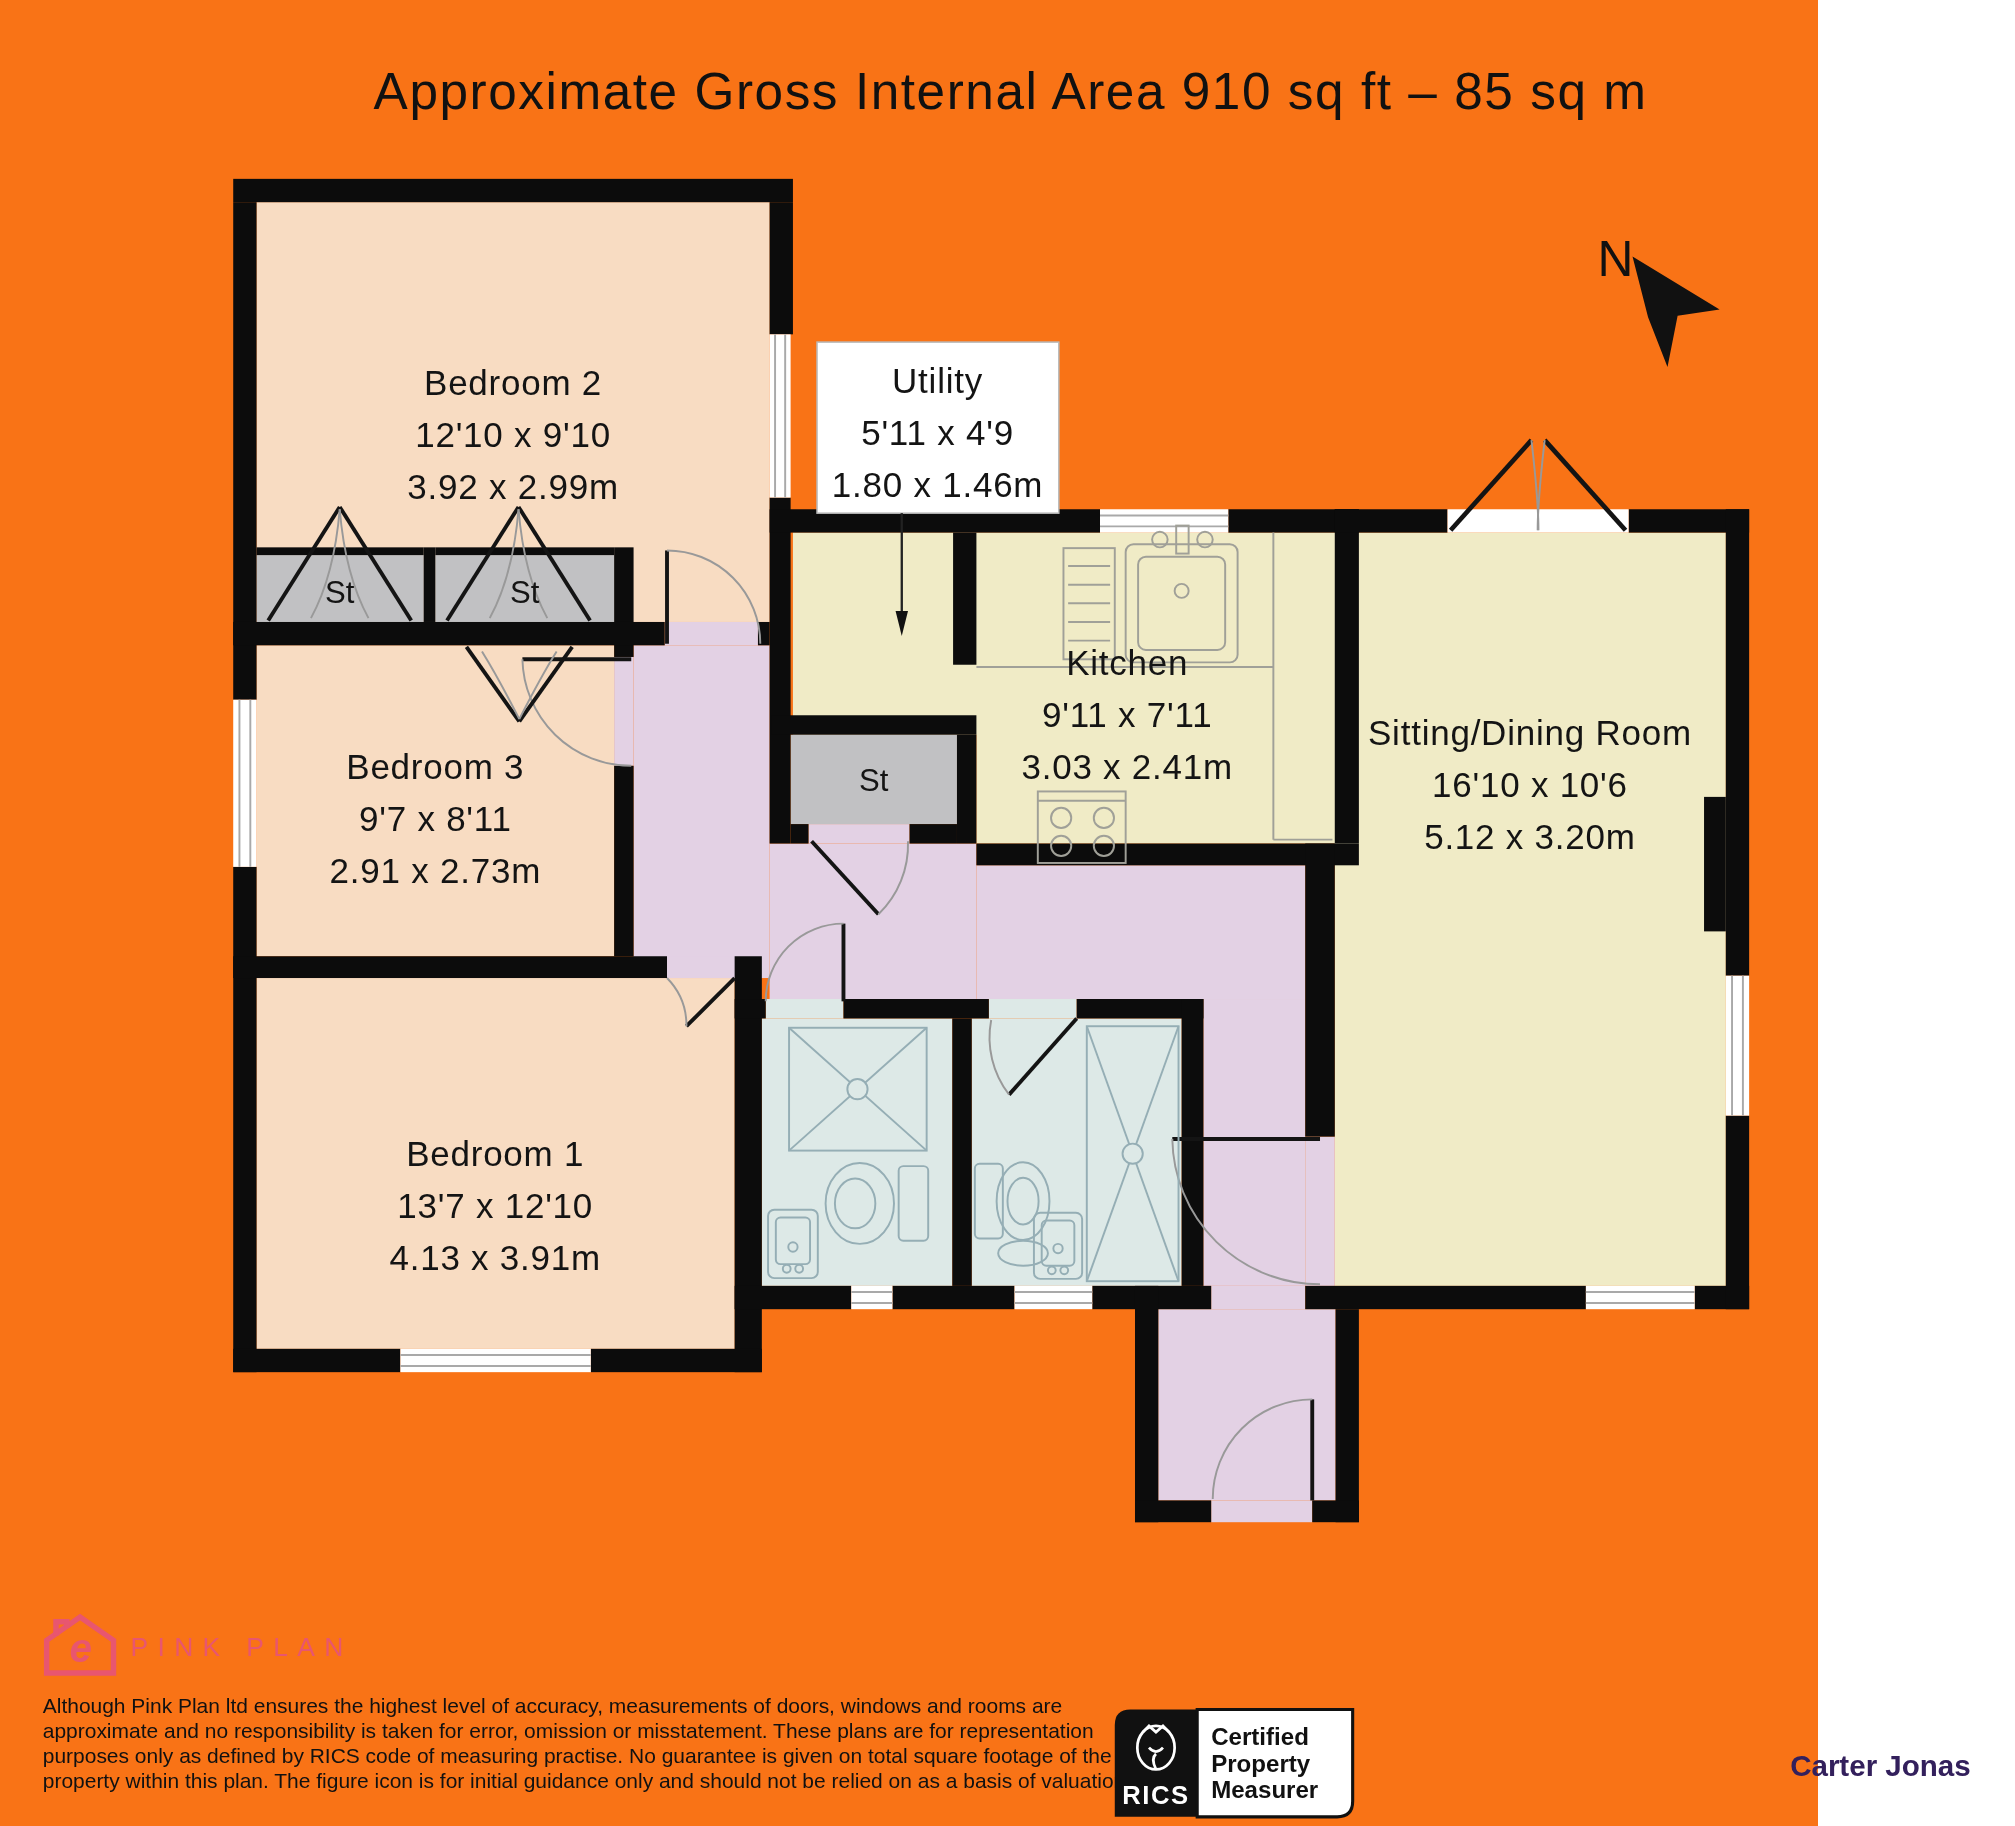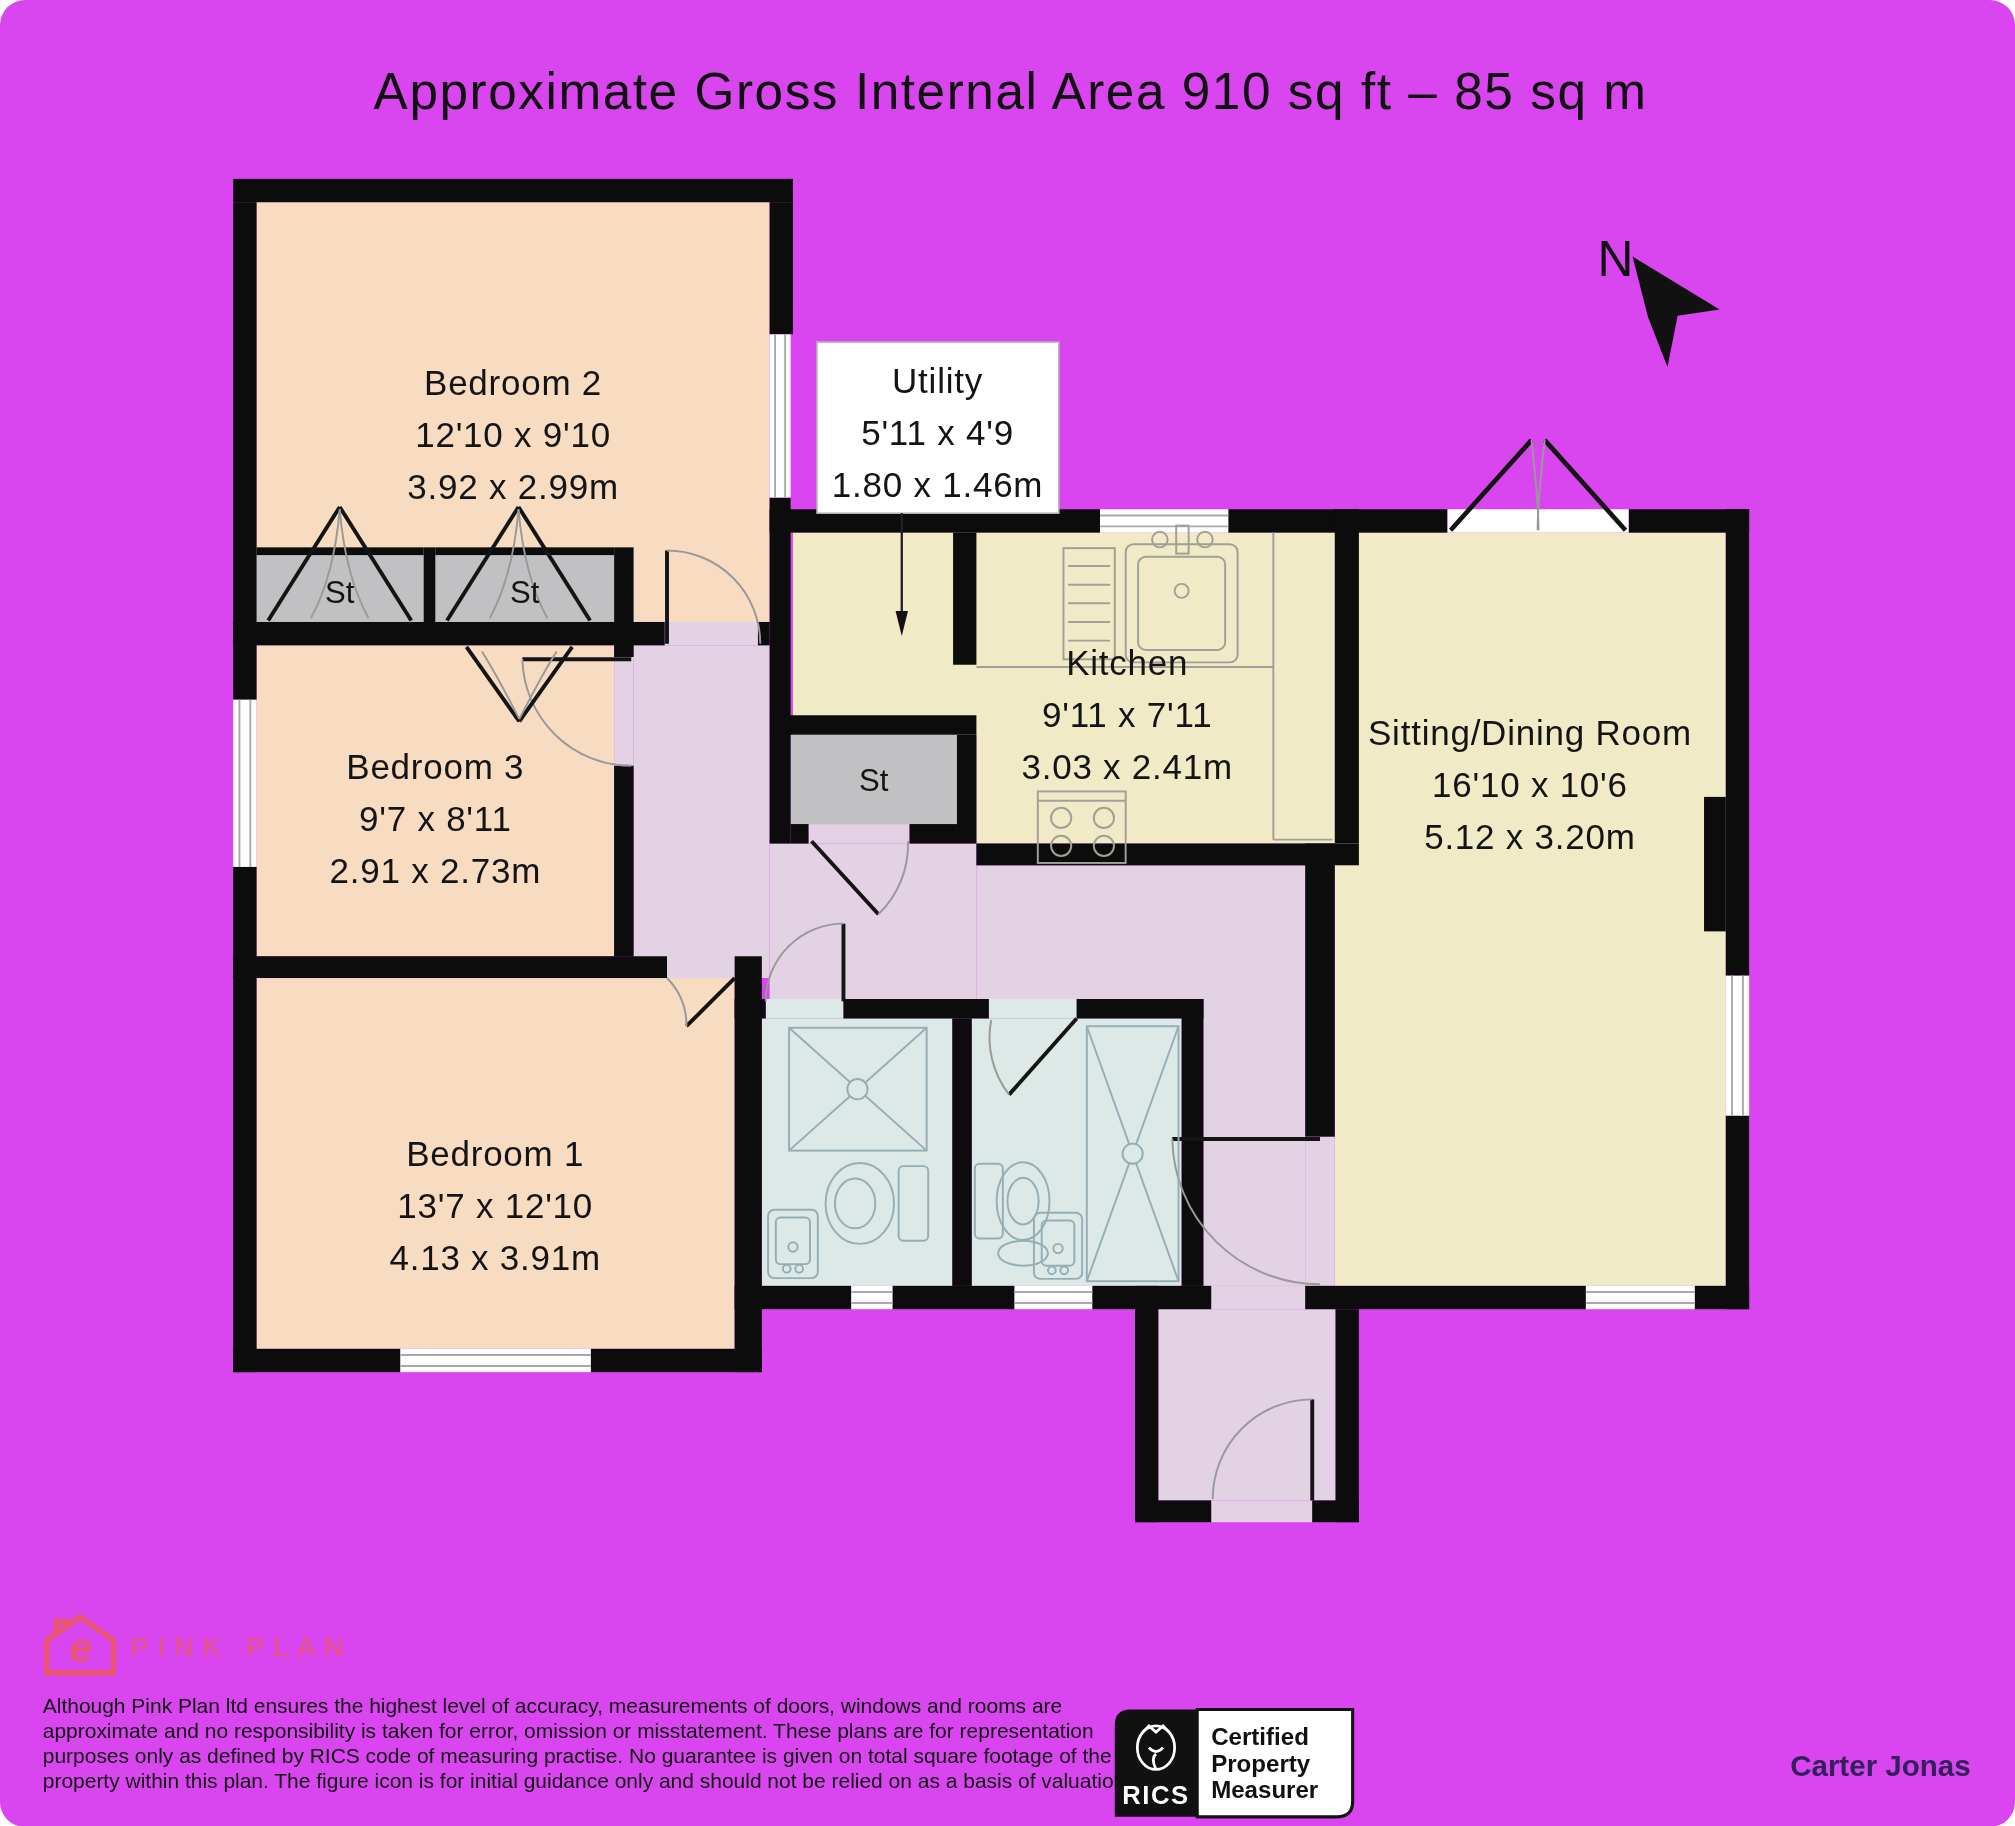--- a/index.html
+++ b/index.html
@@ -1,16 +1,16 @@
 <!DOCTYPE html>
 <html style="font-size:12.4px"><head>
 <meta charset="utf-8">
 <style>
   html,body{margin:0;padding:0;background:#fff;}
-  .stage{position:relative;width:2015px;height:1827px;background:#d946ef;font-family:"Liberation Sans",sans-serif;border-radius:25px;}
+  .stage{position:relative;width:1818px;height:1827px;background:#f97316;font-family:"Liberation Sans",sans-serif;}
   svg{position:absolute;left:0;top:0;}
   .w{fill:#0c0c0c;}
   .win{fill:#ffffff;}
   .winl{stroke:#a9a9a9;stroke-width:2.5;}
   .arc{fill:none;stroke:#999;stroke-width:2.5;}
   .leaf{stroke:#141414;stroke-width:6;}
   .leaf-thin{stroke:#141414;stroke-width:5;}
   .fx{fill:none;stroke:#95aeb5;stroke-width:2.5;}
   .cnt{fill:none;stroke:#a0a098;stroke-width:2.5;}
   .room-label{font-size:45px;fill:#141414;text-anchor:middle;letter-spacing:1px;}

